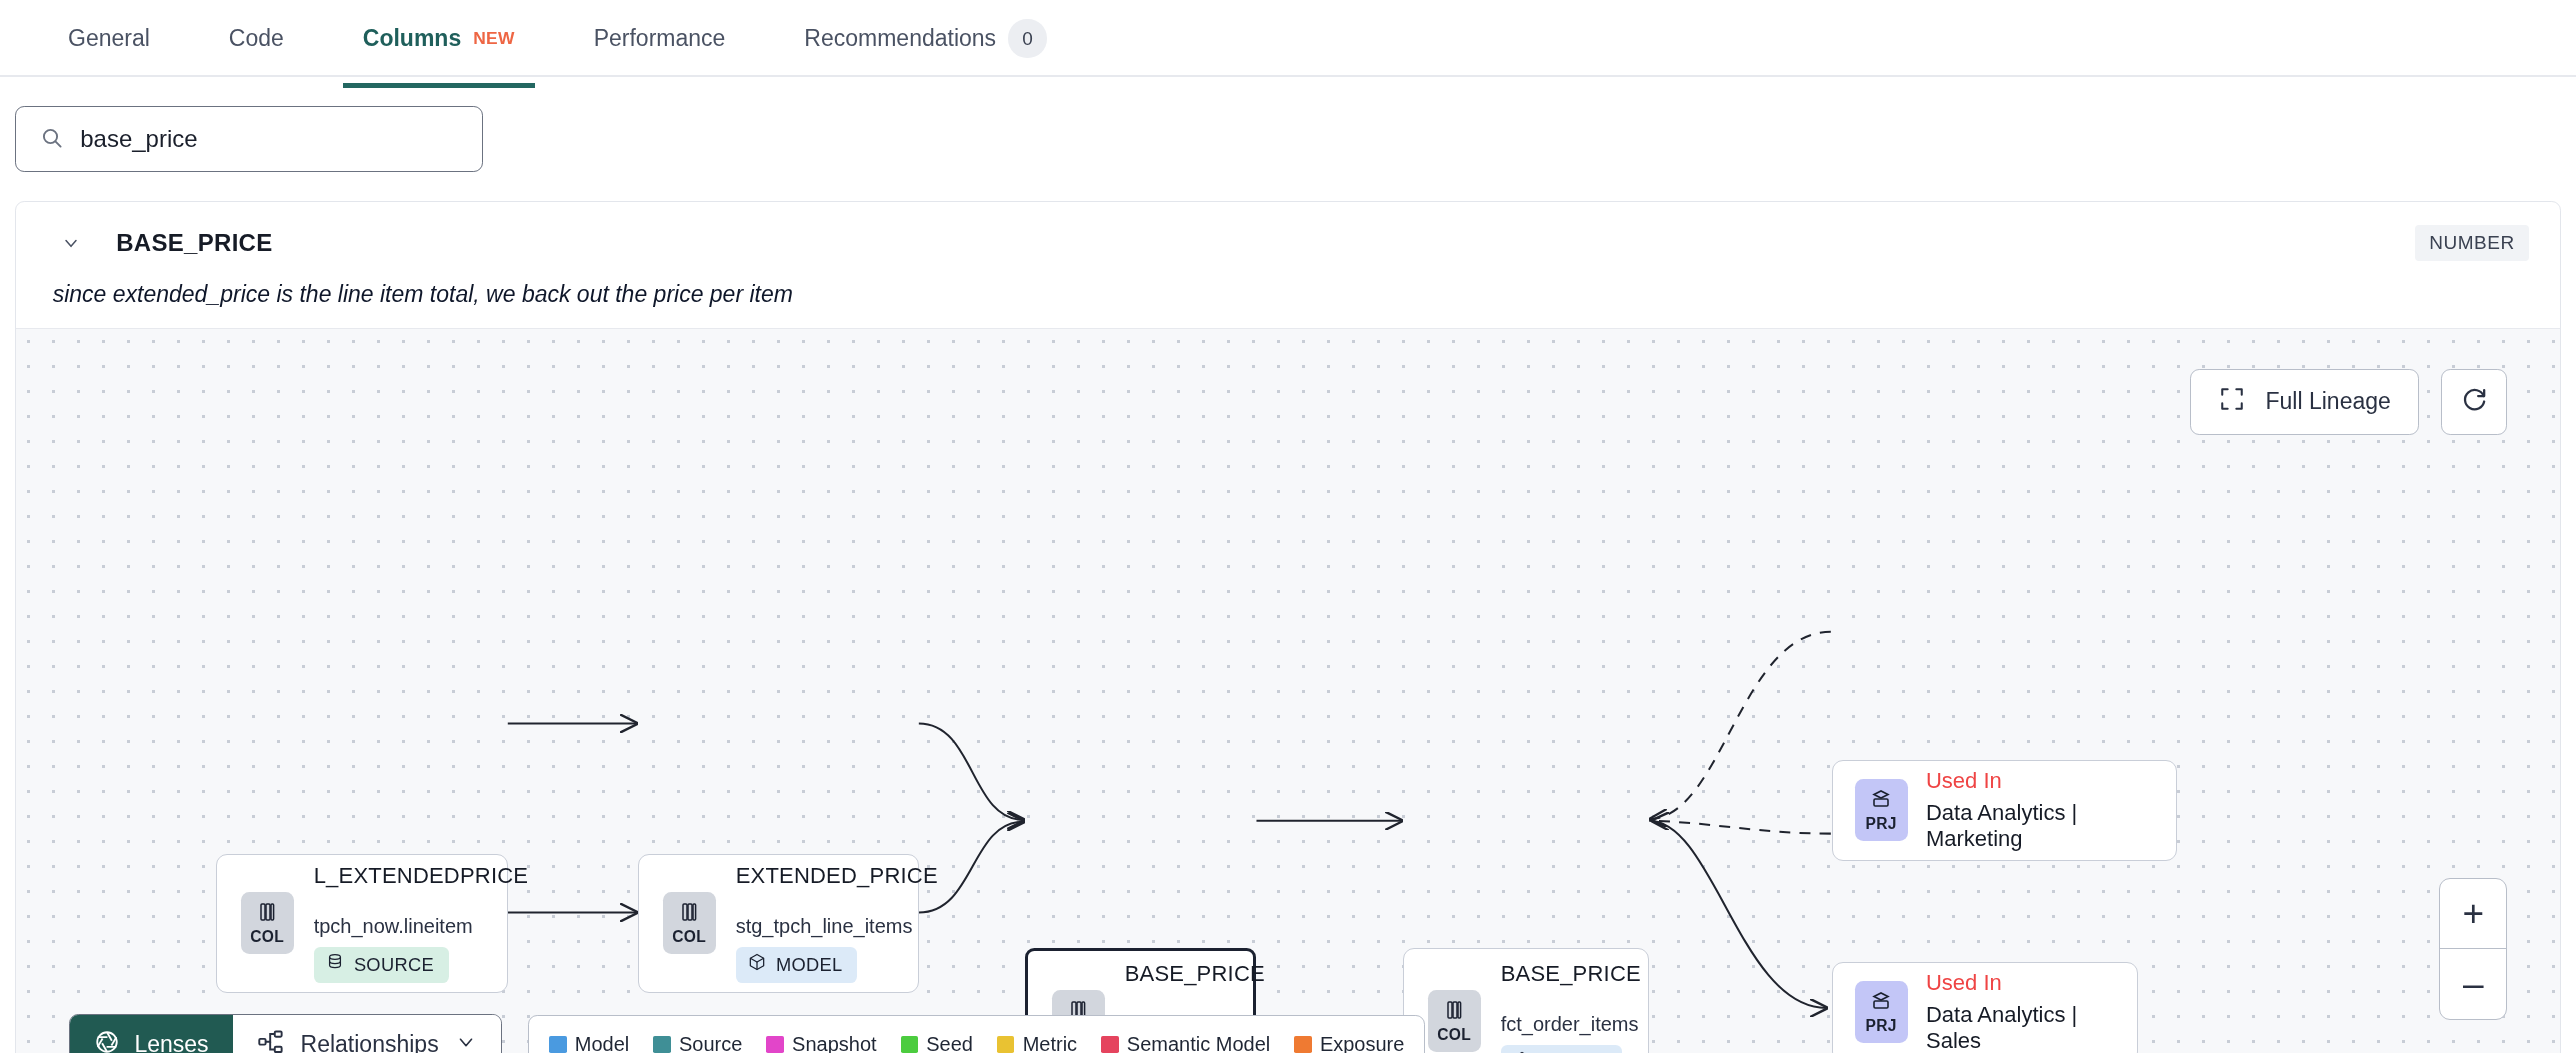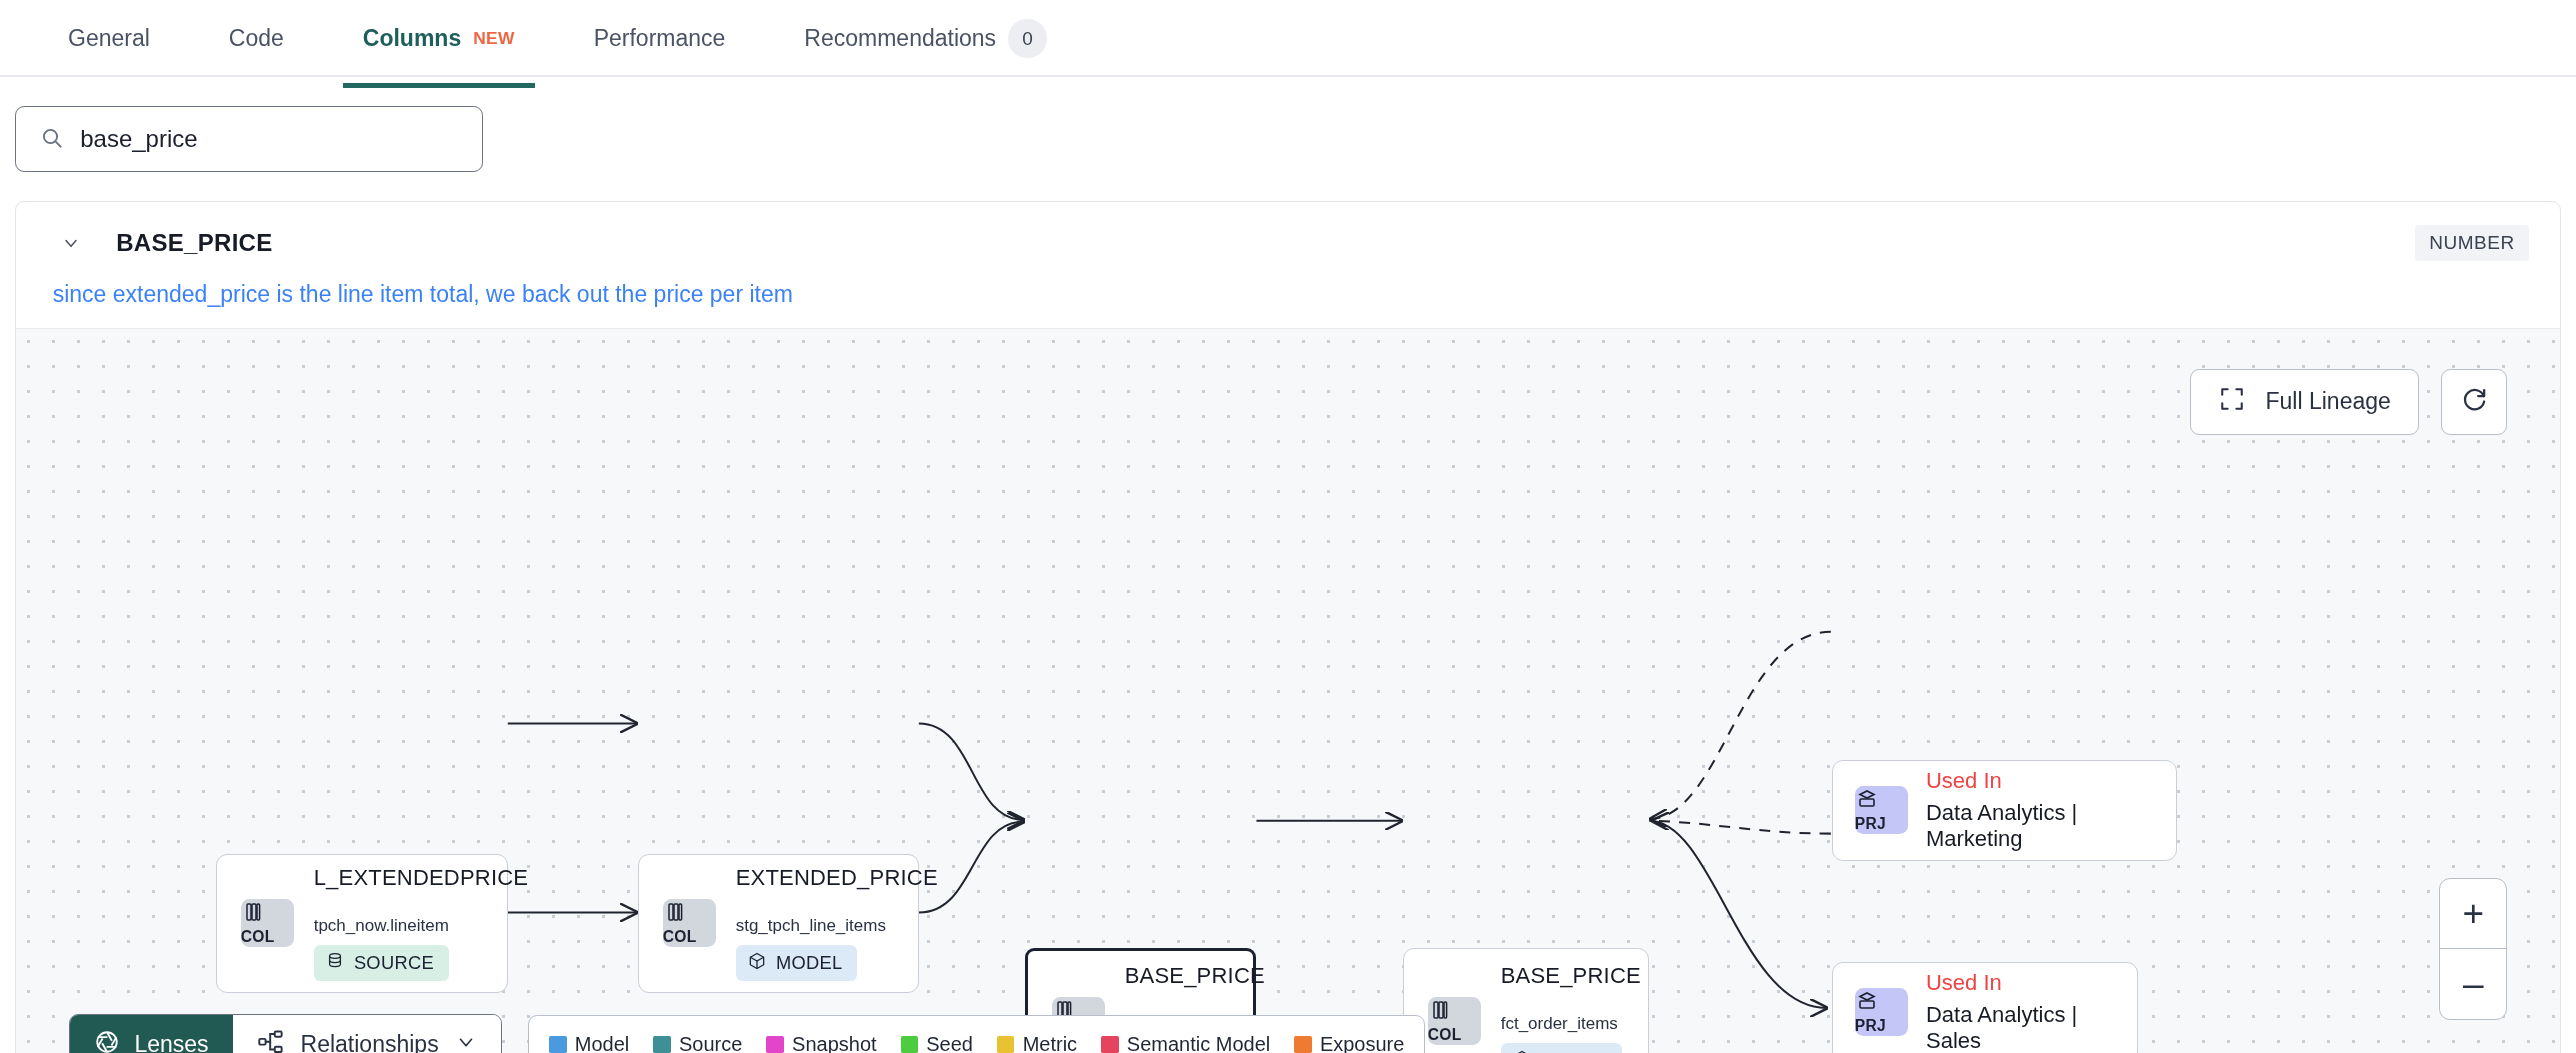--- a/index.html
+++ b/index.html
@@ -129,21 +129,22 @@
     font-size: 19px;
     color: #3b4252;
     background: #f1f3f6;
     border-radius: 4px;
     padding: 7.3px 14.7px;
     letter-spacing: 0.5px;
   }
   .col-desc {
     padding: 16.5px 42px 20px 37px;
     font-size: 23px;
-    color: #3b82f6;
+    color: #0f172a;
+    font-style: italic;
   }
 
   
   .canvas {
     position: relative;
     flex: 1;
     border-top: 1.8px solid #e7e9ee;
     background-color: #f7f8fa;
     background-image: radial-gradient(#c8cdd6 1.5px, transparent 1.6px);
     background-size: 25px 25px;
@@ -163,39 +164,40 @@
     gap: 20px;
     cursor: pointer;
     z-index: 3;
   }
   .node.selected {
     border: 3.7px solid #1b2130;
     border-radius: 9.2px;
   }
   .node-badge {
     flex: none;
-    width: 53px; height: 48px;
+    width: 53px; height: 62px;
     border-radius: 8.3px;
     background: #d2d6dd;
     display: flex;
     flex-direction: column;
+    align-items: center;
     justify-content: center;
     gap: 1.8px;
     color: #1b2130;
   }
   .node-badge.prj { background: #c3c6f7; }
   .node-badge-label { font-size: 15.6px; font-weight: 600; letter-spacing: 0.3px; }
   .node-body { display: flex; flex-direction: column; gap: 5.5px; }
   .node-name {
     font-size: 22px;
     color: #161b26;
     letter-spacing: 0.2px;
   }
   .node-sub {
-    font-size: 17px;
+    font-size: 20px;
     color: #2a3142;
     margin-top: 20px;
   }
   .node-kind {
     align-self: flex-start;
     margin-top: 3.7px;
     display: flex;
     align-items: center;
     gap: 9.2px;
     padding: 5.5px 14.7px 5.5px 11px;

